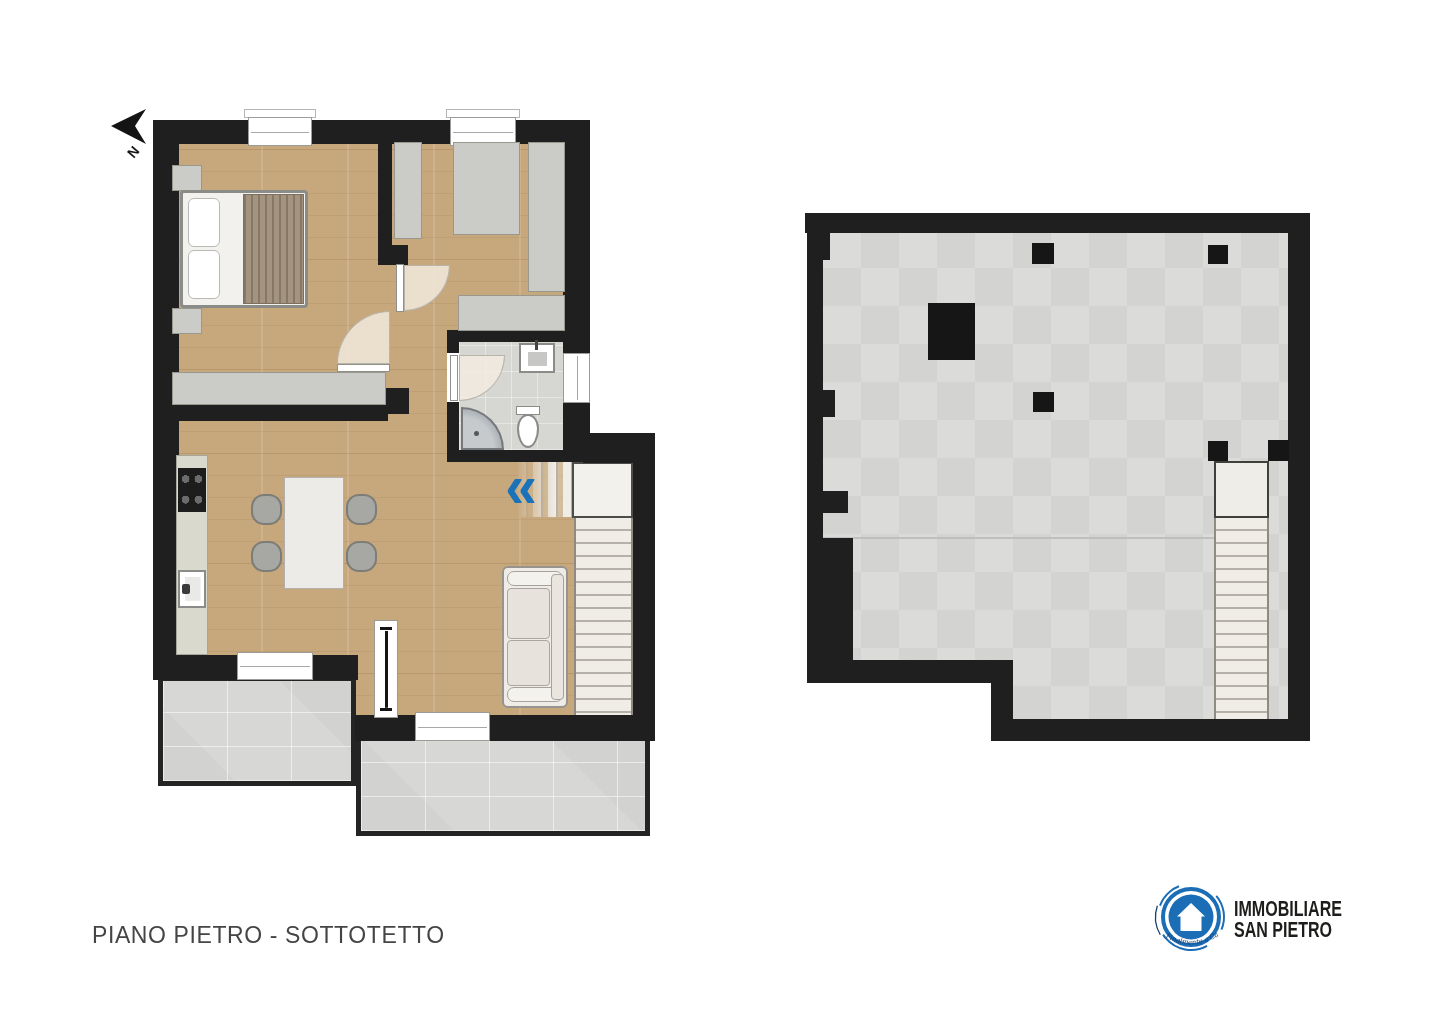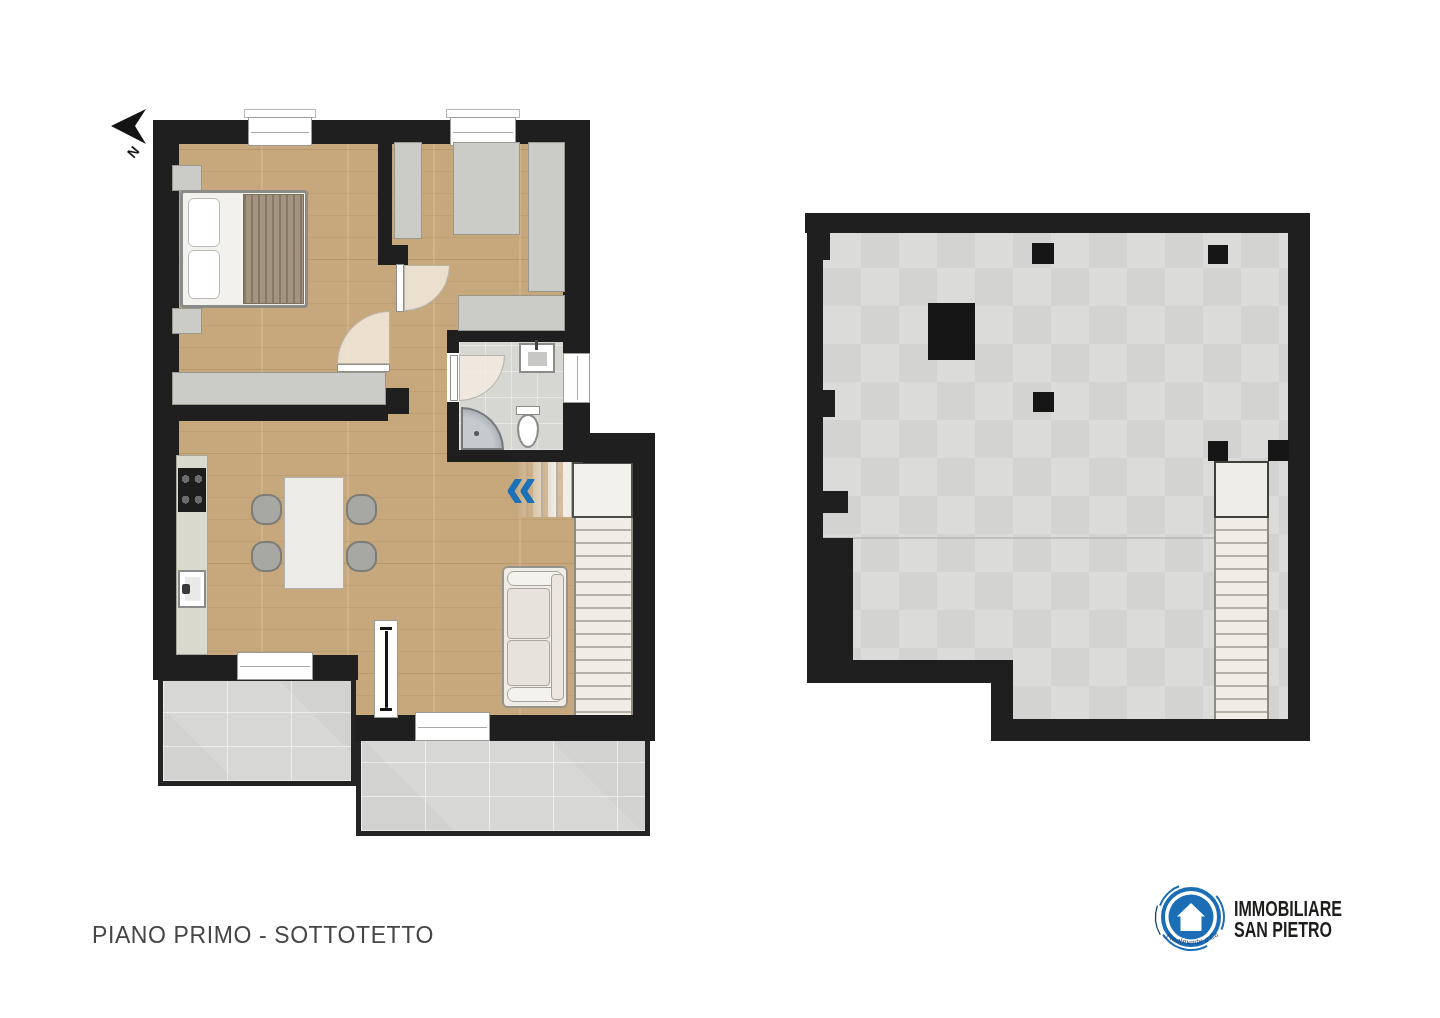--- a/index.html
+++ b/index.html
@@ -173,21 +173,21 @@
     <div class="pillar" style="left:1032px;top:243px;width:22px;height:21px;"></div>
     <div class="pillar" style="left:1208px;top:245px;width:20px;height:19px;"></div>
     <div class="pillar" style="left:1033px;top:392px;width:21px;height:20px;"></div>
     <div class="pillar" style="left:1208px;top:441px;width:20px;height:20px;"></div>
     <div class="pillar" style="left:1268px;top:440px;width:21px;height:21px;"></div>
 
     <div class="landing" style="left:1214px;top:461px;width:55px;height:57px;background:#efede8;border-color:#3f3f3c;"></div>
     <div class="stairsV" style="left:1214px;top:518px;width:55px;height:201px;"></div>
   </div>
 
-  <div class="title" style="left:92px;top:922px;">PIANO PRIMO - SOTTOTETTO</div>
+  <div class="title" style="left:92px;top:922px;">PIANO PIETRO - SOTTOTETTO</div>
 
   <div class="abs" style="left:1150px;top:872px;width:212px;height:96px;">
     <svg width="212" height="96" viewBox="0 0 212 96">
       <circle cx="41" cy="45" r="33" fill="none" style="stroke:var(--logoBlue)" stroke-width="2" stroke-dasharray="36 22 50 30 28 42" transform="rotate(-40 41 45)"></circle>
       <circle cx="41" cy="45" r="35.5" fill="none" stroke="#17416f" stroke-width="1.3" stroke-dasharray="30 193" transform="rotate(150 41 45)"></circle>
       <circle cx="41" cy="45" r="28" fill="#ffffff" style="stroke:var(--logoBlue)" stroke-width="4"></circle>
       <circle cx="41" cy="45" r="22.5" style="fill:var(--logoBlue)"></circle>
       <polygon points="41,31 55,44.5 51.5,44.5 51.5,59 30.5,59 30.5,44.5 27,44.5" fill="#ffffff"></polygon>
       <path id="tagpath" d="M 12,63 Q 41,82 70,63" fill="none" stroke="none"></path>
       <text font-size="6.8" fill="#17416f" font-style="italic" font-family="DejaVu Serif, serif">

